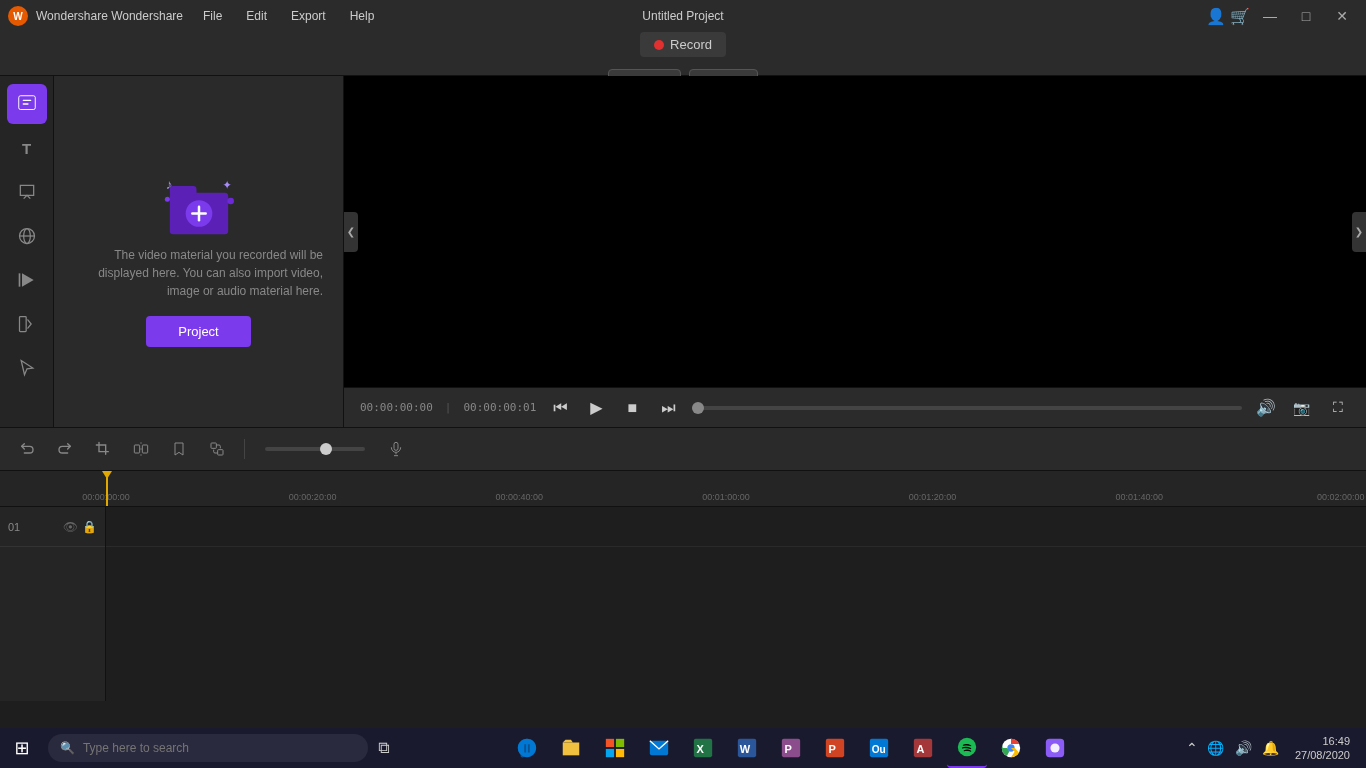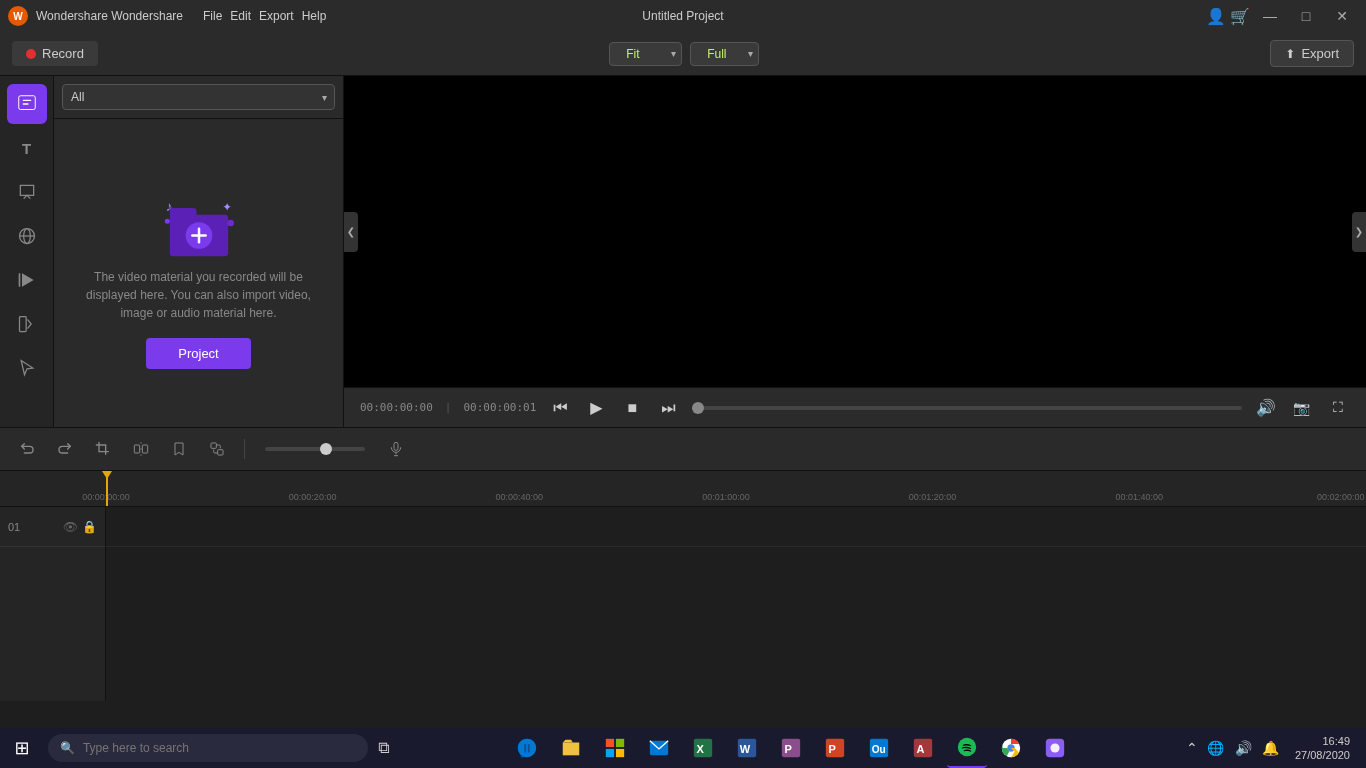--- a/index.html
+++ b/index.html
@@ -40,21 +40,21 @@
       font-size: 10px;
       color: white;
       font-weight: bold;
     }
     #app-name {
       font-size: 12px;
       color: #ccc;
     }
     #menu-bar {
       display: flex;
-      gap: 0;
+      gap: 16px;
       margin-left: 8px;
     }
     .menu-item {
       font-size: 12px;
       color: #ccc;
       cursor: pointer;
       padding: 2px 4px;
     }
     #title-center {
       position: absolute;
@@ -87,20 +87,21 @@
     
     #toolbar {
       width: 100%;
       height: 44px;
       background: #2b2b2b;
       display: flex;
       align-items: center;
       padding: 0 12px;
       gap: 12px;
       border-bottom: 1px solid #111;
+      flex-direction: column;
     }
     #record-btn {
       background: #3a3a3a;
       border: none;
       border-radius: 4px;
       color: #ccc;
       font-size: 13px;
       padding: 5px 14px;
       cursor: pointer;
       display: flex;
@@ -240,20 +241,21 @@
       align-items: center;
       justify-content: center;
       padding: 20px;
       text-align: center;
     }
     .import-desc {
       font-size: 12px;
       color: #888;
       line-height: 1.5;
       margin-bottom: 16px;
+      text-align: right;
     }
     #import-btn {
       background: #7c3aed;
       border: none;
       border-radius: 4px;
       color: white;
       font-size: 13px;
       padding: 8px 32px;
       cursor: pointer;
     }
@@ -731,30 +733,20 @@
       </svg>
     </div>
     <div class="sidebar-icon-btn">
       <svg width="20" height="20" viewBox="0 0 24 24" fill="none">
         <path d="M5 3l14 9-7 1-3 7L5 3z" stroke="#888" stroke-width="1.5" fill="none"></path>
       </svg>
     </div>
   </div>
 
   <div id="media-panel">
-    <div id="media-panel-header">
-      <div class="dropdown-wrapper">
-        <select class="dropdown-all">
-          <option>All</option>
-          <option>Video</option>
-          <option>Audio</option>
-          <option>Image</option>
-        </select>
-      </div>
-    </div>
     <div id="media-panel-content">
 
       <svg class="import-svg" viewBox="0 0 120 100" fill="none" xmlns="http://www.w3.org/2000/svg">
 
         <rect x="25" y="40" width="70" height="50" rx="4" fill="#5b21b6"></rect>
         <rect x="25" y="32" width="32" height="12" rx="4" fill="#5b21b6"></rect>
 
         <circle cx="60" cy="65" r="16" fill="#7c3aed"></circle>
         <line x1="60" y1="57" x2="60" y2="73" stroke="white" stroke-width="3" stroke-linecap="round"></line>
         <line x1="52" y1="65" x2="68" y2="65" stroke="white" stroke-width="3" stroke-linecap="round"></line>

